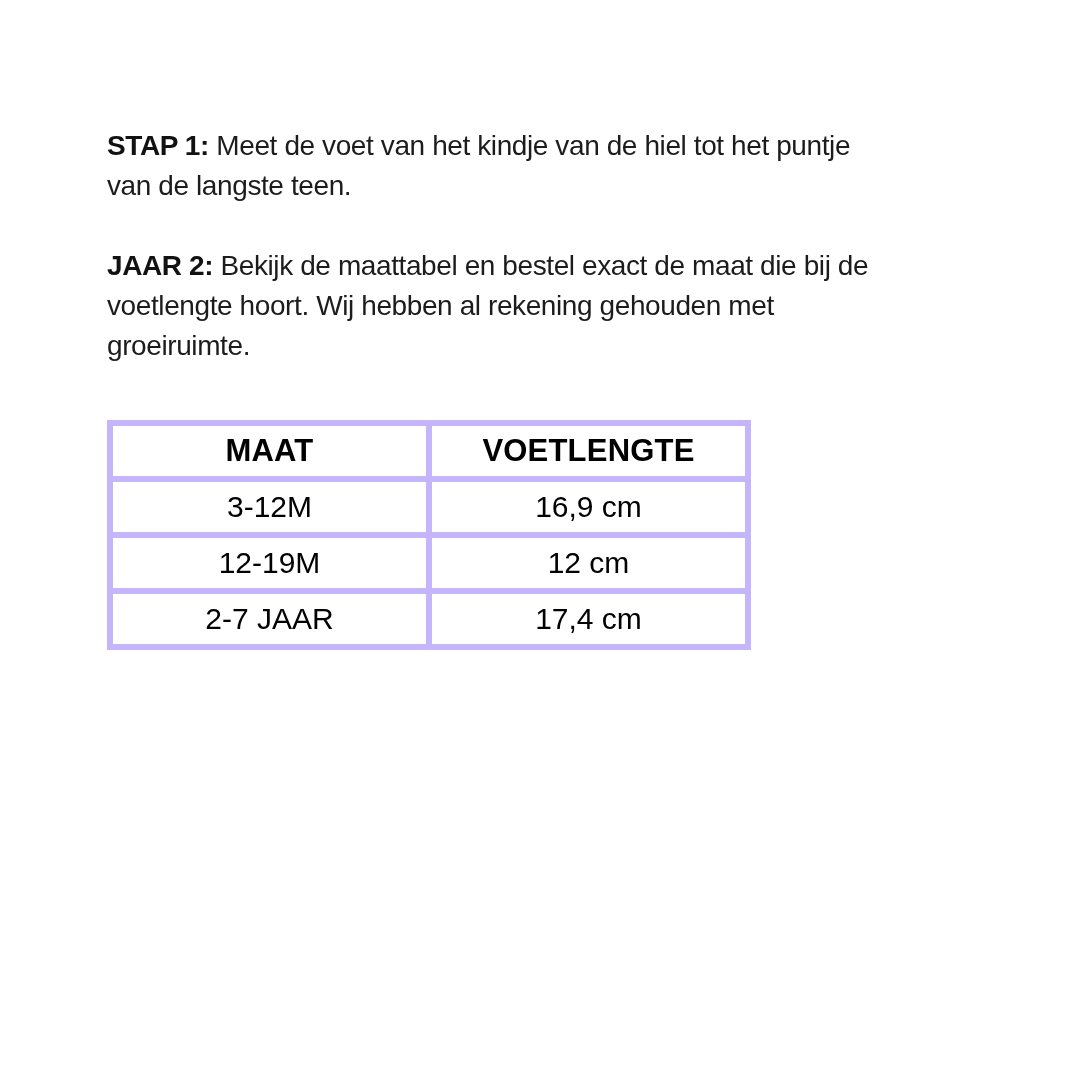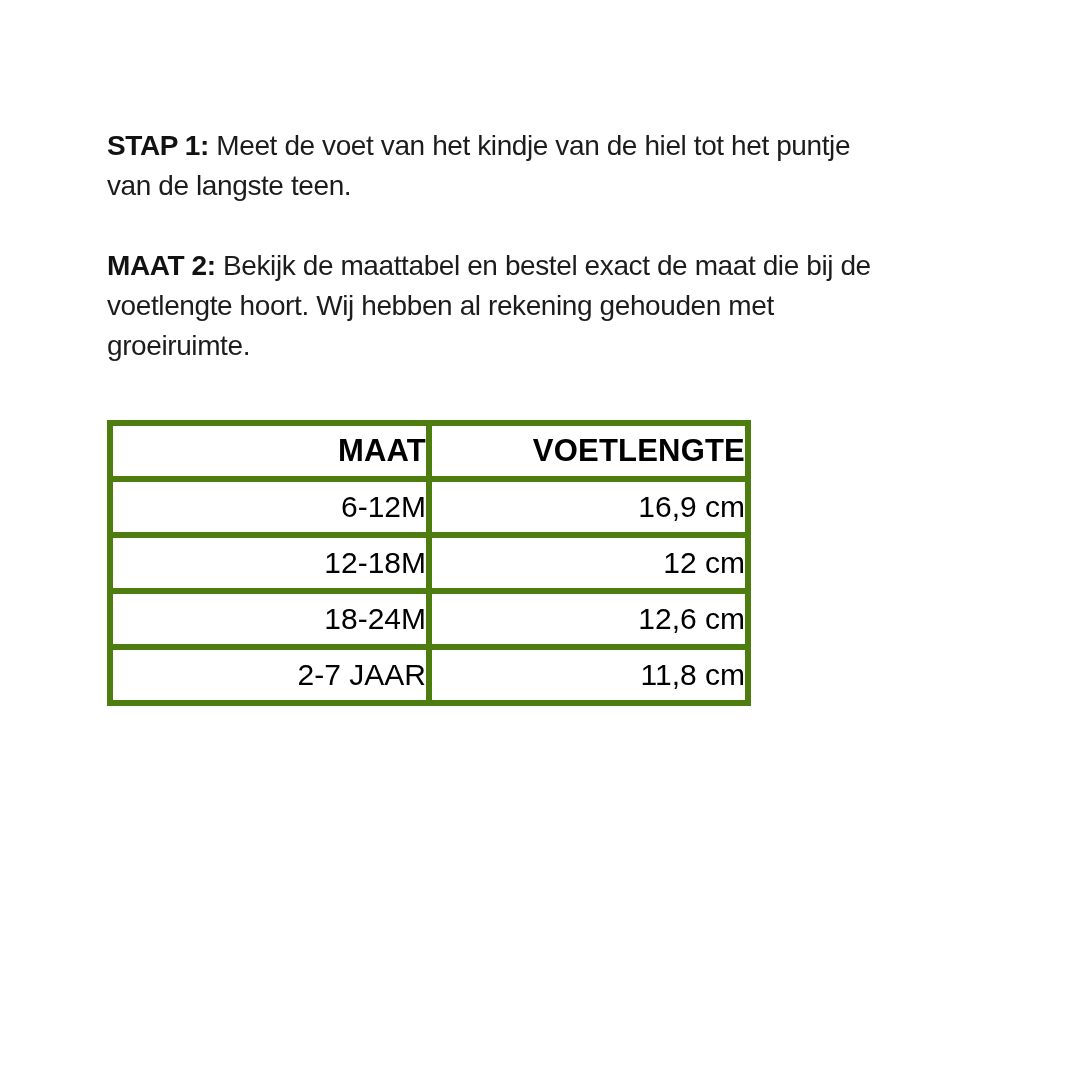--- a/index.html
+++ b/index.html
@@ -33,69 +33,65 @@
 
   table.size-table {
     border-collapse: collapse;
     table-layout: fixed;
     width: 638px;
     margin: 54px 0 0 0;
     color: #000000;
   }
   table.size-table th,
   table.size-table td {
-    border: 6px solid #4d7c0f;
+    border: 6px solid #c4b5fd;
     width: 319px;
     height: 56px;
     padding: 0;
-    text-align: right;
+    text-align: center;
     vertical-align: middle;
     background: #ffffff;
   }
   table.size-table th {
     font-size: 31px;
     font-weight: 700;
     letter-spacing: 0.2px;
   }
   table.size-table td {
     font-size: 30px;
     font-weight: 400;
   }
 </style>
 </head>
 <body>
 
 <main class="page">
   <section>
     <p class="para"><strong>STAP 1:</strong><span> Meet de voet van het kindje van de hiel tot het puntje
 van de langste teen.</span></p>
-    <p class="para"><strong>MAAT 2:</strong><span> Bekijk de maattabel en bestel exact de maat die bij de
+    <p class="para"><strong>JAAR 2:</strong><span> Bekijk de maattabel en bestel exact de maat die bij de
 voetlengte hoort. Wij hebben al rekening gehouden met
 groeiruimte.</span></p>
   </section>
 
   <table class="size-table">
     <thead>
       <tr>
         <th>MAAT</th>
         <th>VOETLENGTE</th>
       </tr>
     </thead>
     <tbody>
       <tr>
-        <td>6-12M</td>
+        <td>3-12M</td>
         <td>16,9 cm</td>
       </tr>
       <tr>
-        <td>12-18M</td>
+        <td>12-19M</td>
         <td>12 cm</td>
       </tr>
       <tr>
-        <td>18-24M</td>
-        <td>12,6 cm</td>
-      </tr>
-      <tr>
         <td>2-7 JAAR</td>
-        <td>11,8 cm</td>
+        <td>17,4 cm</td>
       </tr>
     </tbody>
   </table>
 </main>
 
 </body></html>

